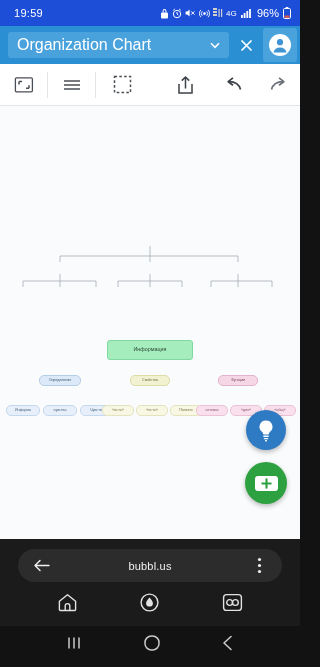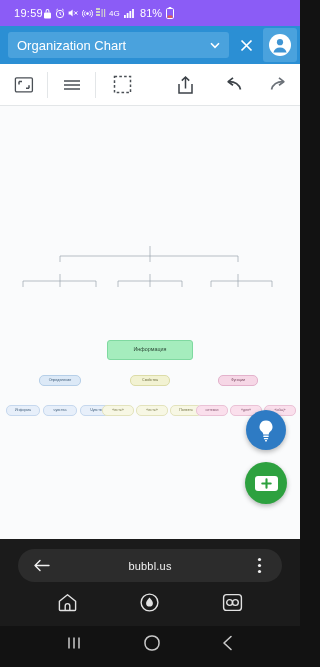--- a/index.html
+++ b/index.html
@@ -6,41 +6,41 @@
   html,body { width:300px; height:667px; }
   body {
     font-family:"Liberation Sans", sans-serif;
     background:#121212;
     overflow:hidden;
     position:relative;
   }
 
   
   .statusbar {
-    height:26px; background:#8b5cf6; color:#ffffff;
-    display:flex; align-items:center; 
+    height:26px; background:#1d4ed8; color:#ffffff;
+    display:flex; align-items:center; justify-content:space-between;
     padding:0 9px 0 14px;
   }
   .status-clock { font-size:11px; letter-spacing:.3px; }
   .status-icons { display:flex; align-items:center; gap:3px; }
   .status-icons svg { display:block; }
   .status-pct { font-size:11px; margin:0 1px 0 2px; }
 
   
   .titlebar {
     height:38px; background:#2b8fd4;
     display:flex; align-items:center; gap:0; padding:0 0 0 8px;
   }
   .title-field {
     flex:1; height:26px; background:#4aa2dd; border-radius:3px;
     display:flex; align-items:center; padding:0 6px 0 9px;
     min-width:0;
   }
   .title-text {
-    flex:1; color:#ffffff; font-size:13px; white-space:nowrap;
+    flex:1; color:#ffffff; font-size:16px; white-space:nowrap;
     overflow:hidden; text-overflow:ellipsis;
   }
   .title-chev { width:16px; height:16px; flex:none; }
   .title-close {
     width:34px; height:38px; display:flex; align-items:center;
     justify-content:center; flex:none;
   }
   .avatar-btn {
     width:34px; height:34px; margin-right:3px; flex:none;
     background:#4aa2dd; border-radius:3px;
@@ -162,21 +162,21 @@
         </svg>
     </span>
     <span>
       <svg width="11" height="10" viewBox="0 0 11 10" fill="#fff">
           <rect x="0" y="7" width="1.8" height="3"></rect>
           <rect x="2.7" y="5" width="1.8" height="5"></rect>
           <rect x="5.4" y="3" width="1.8" height="7"></rect>
           <rect x="8.1" y="1" width="1.8" height="9"></rect>
         </svg>
     </span>
-    <span class="status-pct">81%</span>
+    <span class="status-pct">96%</span>
     <span>
       <svg width="8" height="12" viewBox="0 0 8 12" fill="none">
           <rect x="0.5" y="1.5" width="7" height="10" rx="1.2" stroke="#fff" stroke-width="1"></rect>
           <rect x="2.6" y="0" width="2.8" height="1.4" rx=".4" fill="#fff"></rect>
           <rect x="1.6" y="8.4" width="4.8" height="2.4" rx=".5" fill="#e35b4a"></rect>
         </svg>
     </span>
   </div>
 </div>
 

